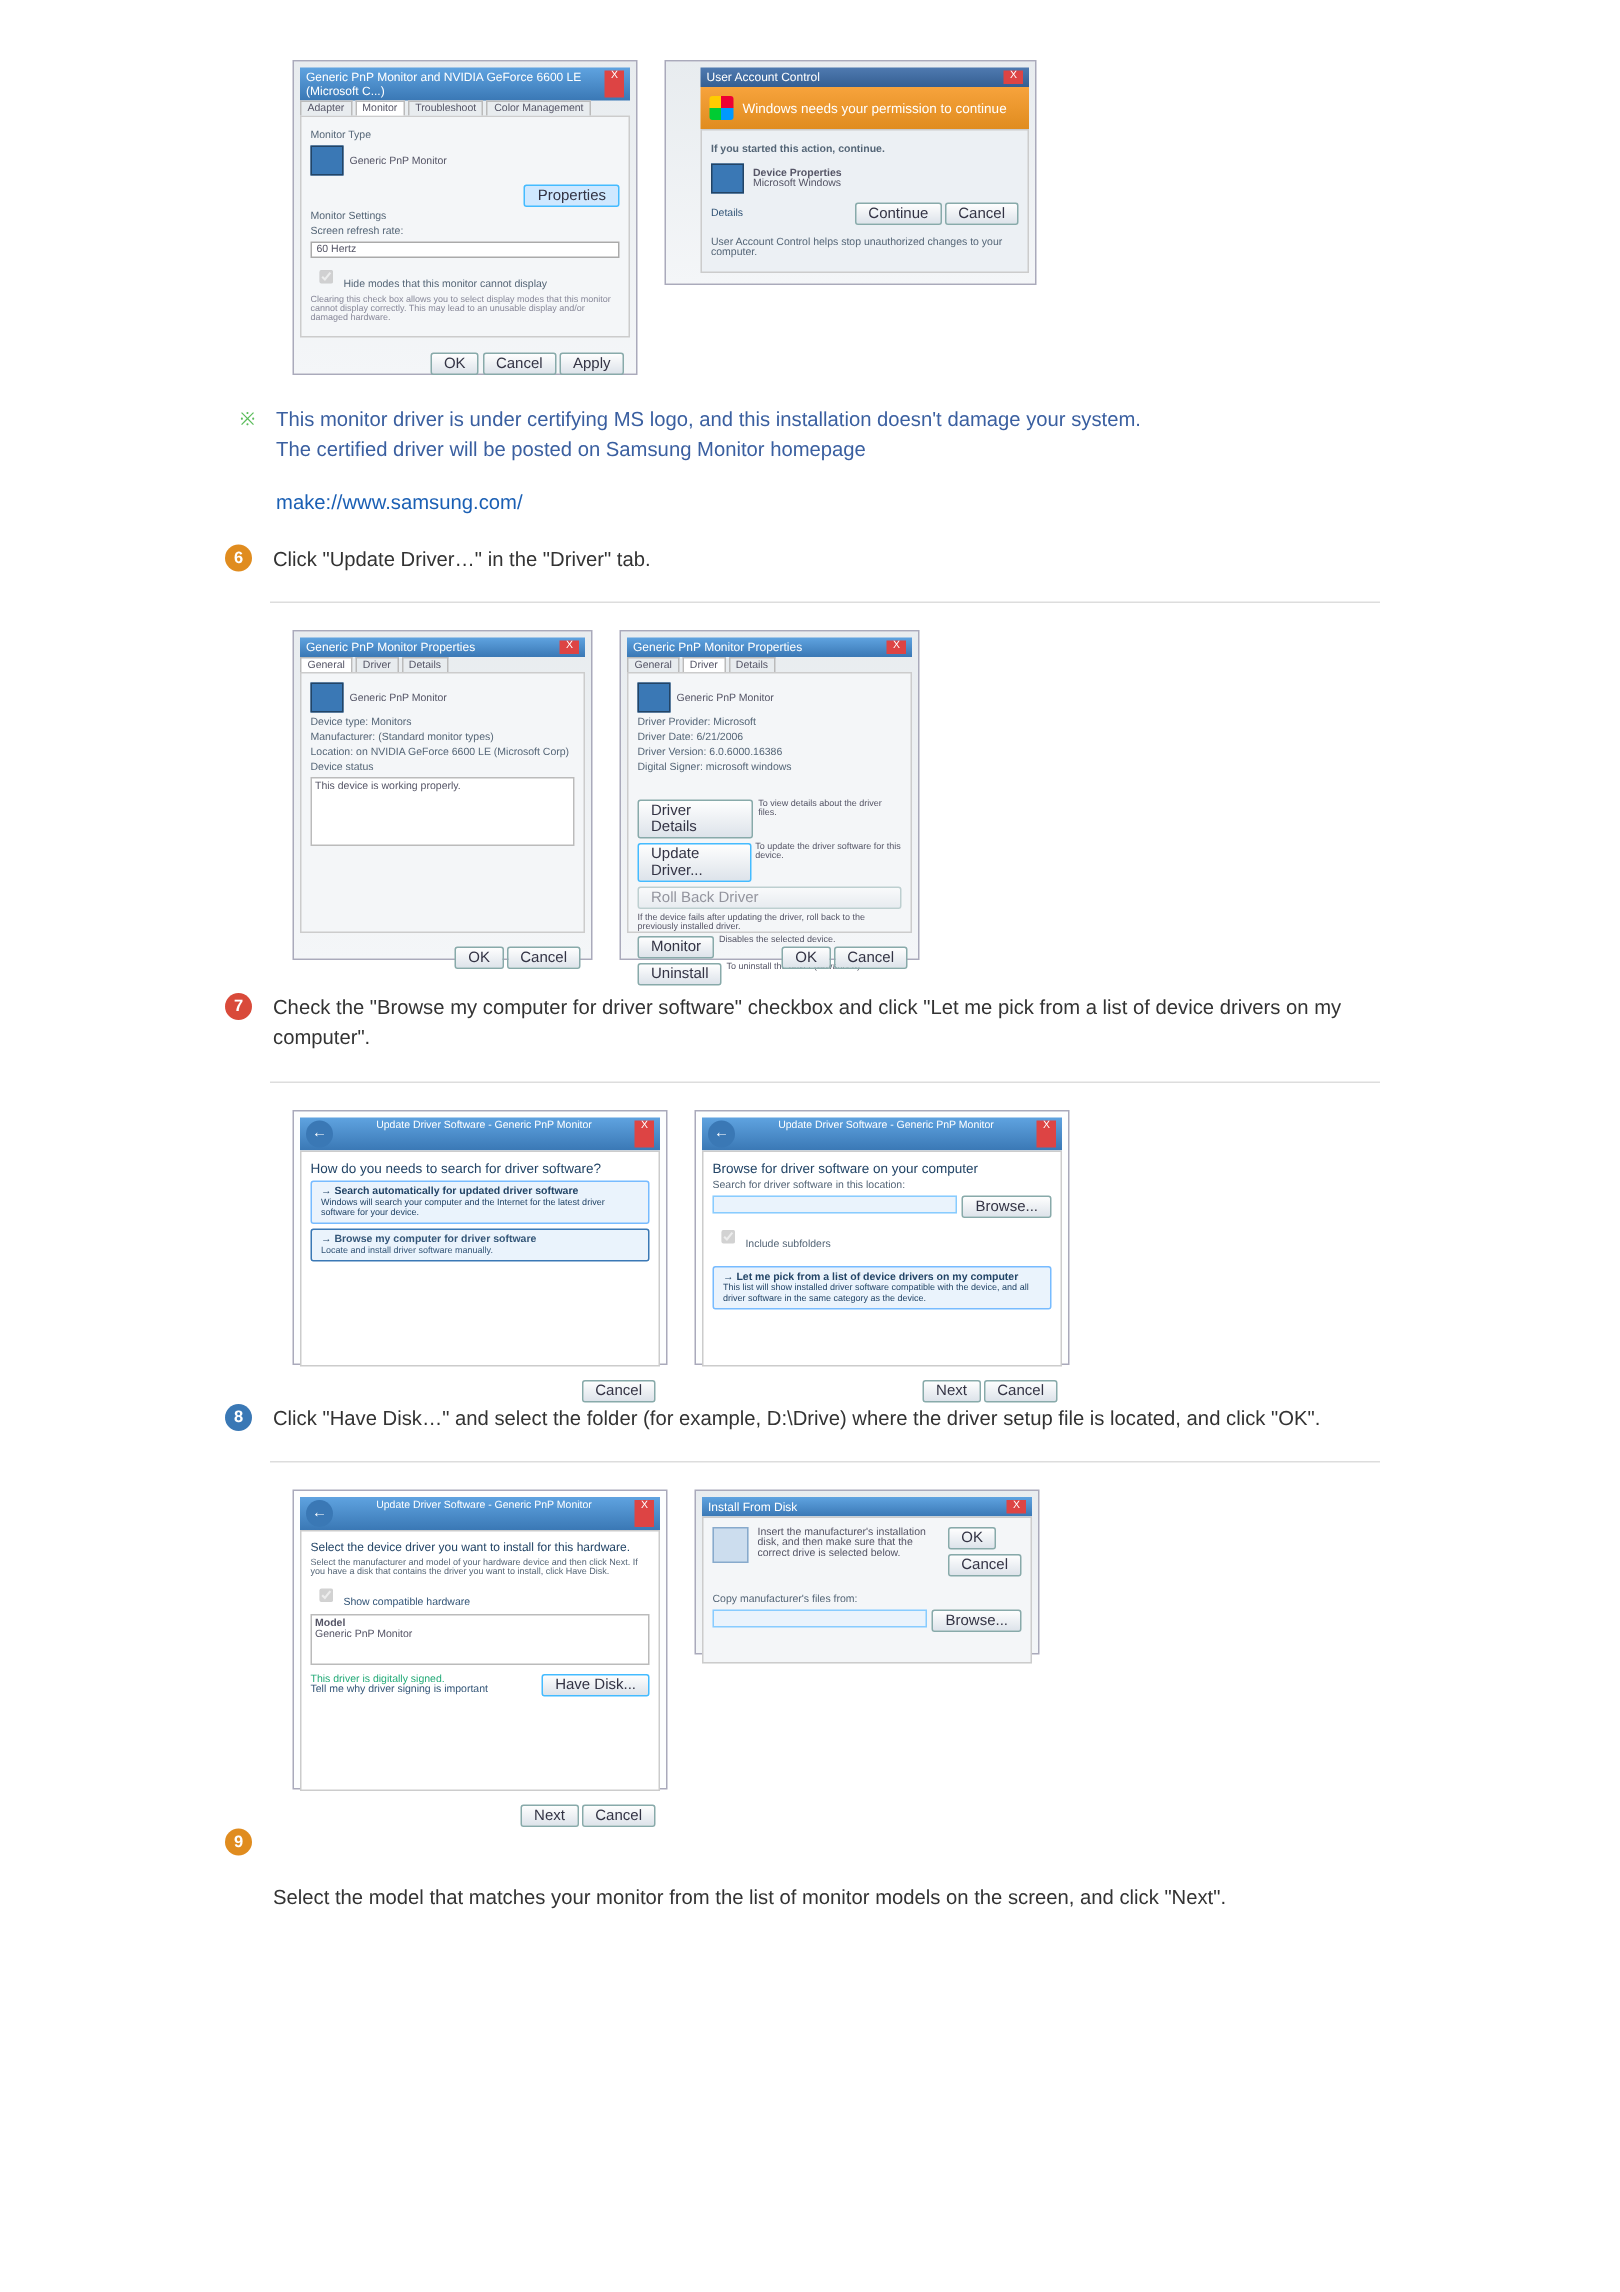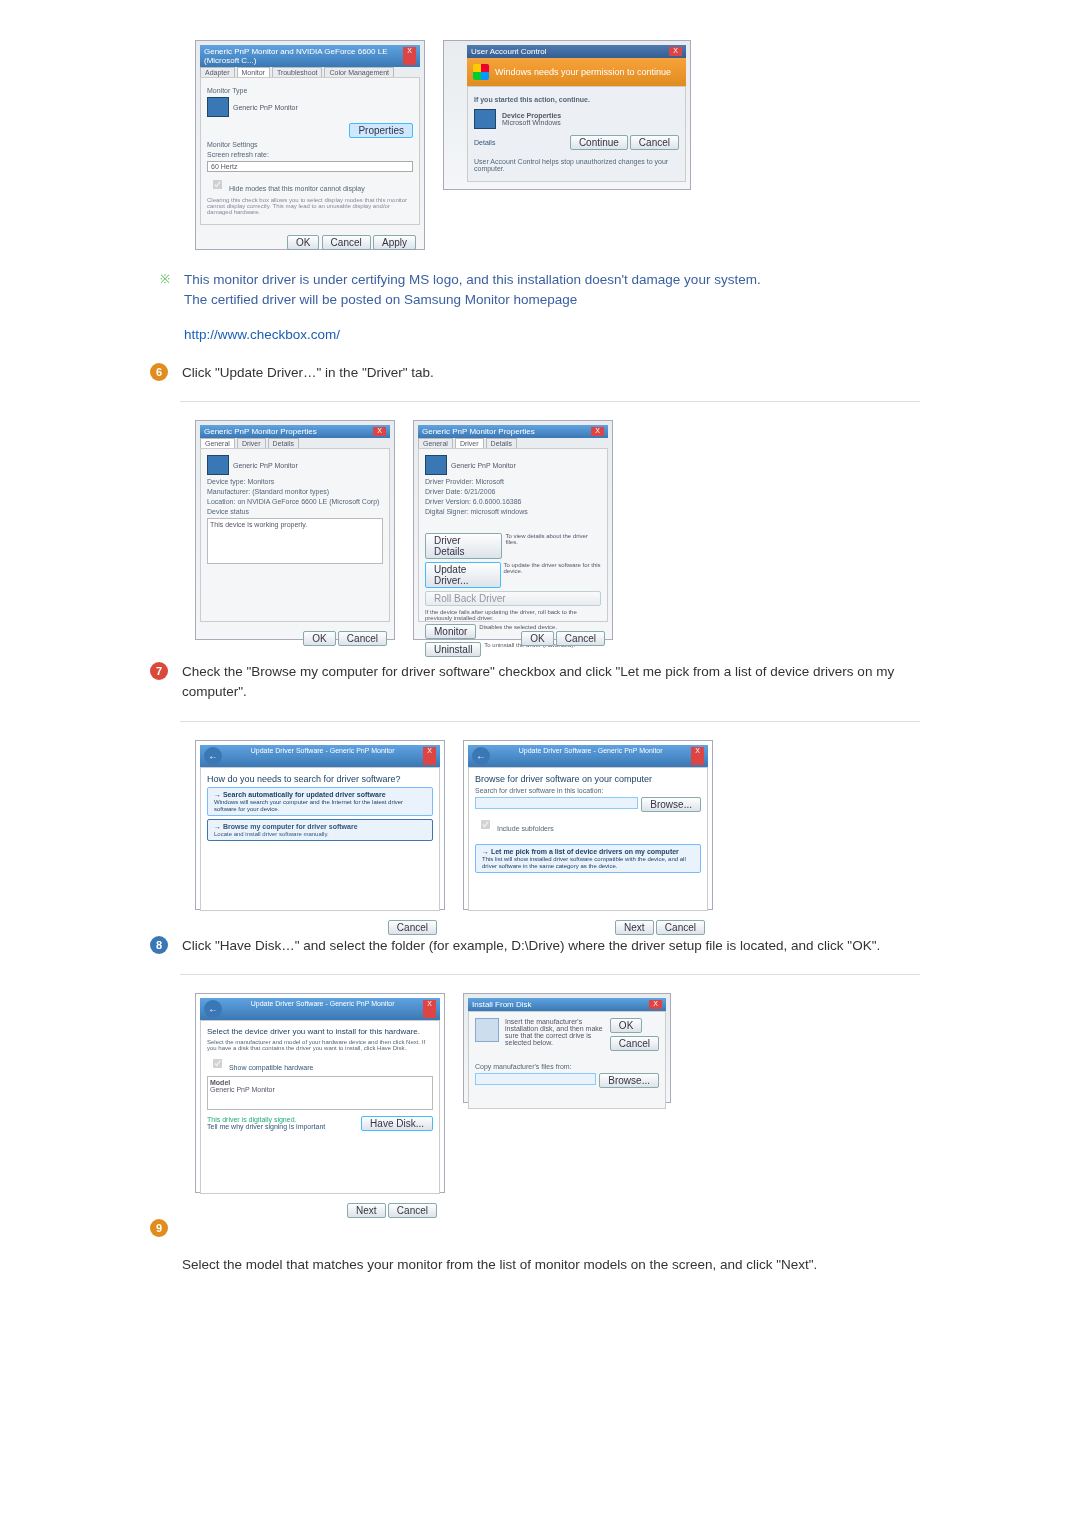--- a/index.html
+++ b/index.html
@@ -38,21 +38,21 @@
 .dialog-small {
   width: 200px;
   height: 220px;
 }
 .wizard-dialog {
   width: 250px;
   height: 170px;
   background: #fdfefe;
 }
 .install-disk {
-  width: 208px;
+  width: 230px;
   height: 110px;
 }
 .titlebar {
   background: linear-gradient(#5fa3e0, #3a78b5);
   color: #fff;
   padding: 2px 4px;
   font-size: 8px;
   display: flex;
   justify-content: space-between;
 }
@@ -240,21 +240,21 @@
       <div class="field-line" style="margin-top:8px;font-size:7px;">User Account Control helps stop unauthorized changes to your computer.</div>
     </div>
   </div>
 </div>
 
 <div class="step-row">
   <span style="margin-left:100px;color:#5bbc5b;font-size:12px;flex:none;">※</span>
   <div class="step-text" style="color:#3a5fa0;">
     <span>This monitor driver is under certifying MS logo, and this installation doesn't damage your system.</span><br>
     <span>The certified driver will be posted on Samsung Monitor homepage</span>
-    <div style="margin-top:14px;"><a class="link">http://www.checkbox.com/</a></div>
+    <div style="margin-top:14px;"><a class="link">make://www.samsung.com/</a></div>
   </div>
 </div>
 
 <div class="step-row" style="margin-top:18px;">
   <span class="step-bullet" style="background:#e08c1f;">6</span>
   <span class="step-text">Click "Update Driver…" in the "Driver" tab.</span>
 </div>
 <hr class="separator">
 
 <div class="row-images" style="margin-left:135px;">

